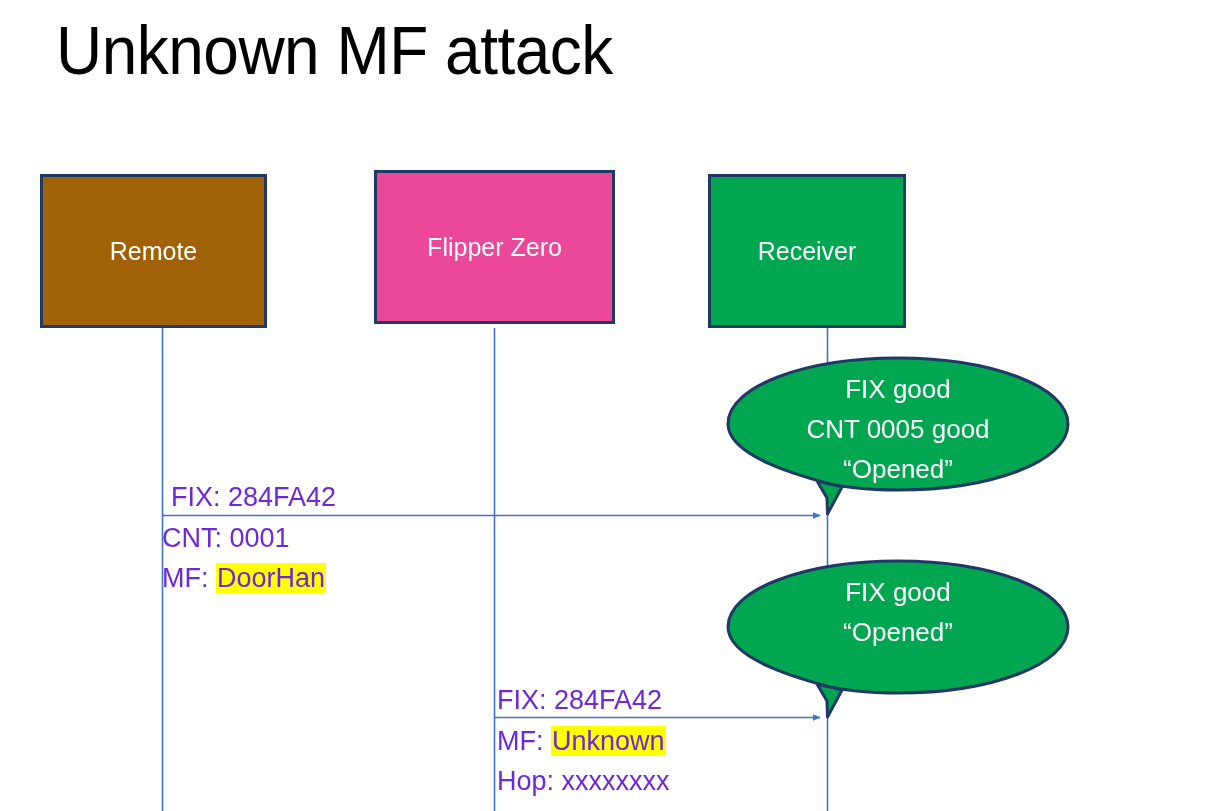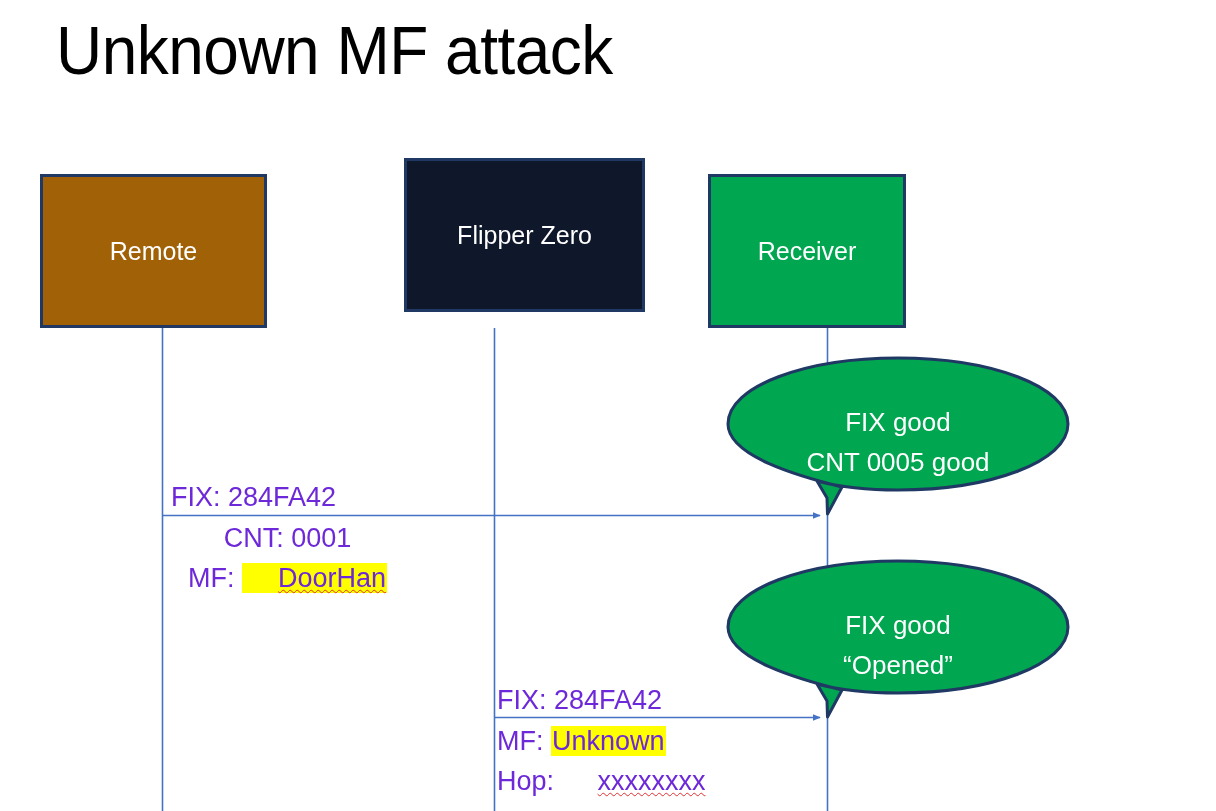--- a/index.html
+++ b/index.html
@@ -59,23 +59,22 @@
     font-size: 25px;
     font-weight: 400;
     line-height: 30px;
     text-align: center;
   }
   #actor-remote {
     left: 40px;  top: 174px;  width: 227px;  height: 154px;
     background: #a16207;
   }
   #actor-flipper {
-    left: 374px; top: 158px;  width: 241px;  height: 154px;
-    background: #0f172a;
-    margin-left: 30px;
+    left: 374px; top: 170px;  width: 241px;  height: 154px;
+    background: #ec4899;
   }
   #actor-receiver {
     left: 708px; top: 174px;  width: 198px;  height: 154px;
     background: #00A650;
   }
 
   
   .bubble {
     position: absolute;
   }
@@ -87,52 +86,49 @@
   .bubble-text {
     position: absolute;
     left: 0;
     width: 100%;
     text-align: center;
     color: #ffffff;
     font-size: 26px;
     line-height: 40px;
     font-weight: 400;
     pointer-events: none;
-    margin-top: 33px;
   }
   #bubble-1 { left: 722px; top: 352px; width: 352px; height: 168px; }
   #bubble-1 .bubble-text { top: 17px; }
   #bubble-2 { left: 722px; top: 555px; width: 352px; height: 168px; }
   #bubble-2 .bubble-text { top: 17px; }
 
   
   .msg-label {
     position: absolute;
     color: #6d28d9;
     font-size: 27px;
     line-height: 40px;
     white-space: nowrap;
   }
   #msg-1-line1 { left: 171px; top: 477px; }
-  #msg-1-rest  { left: 188px; top: 518px; text-align: center; }
+  #msg-1-rest  { left: 162px; top: 518px; }
   #msg-2-line1 { left: 497px; top: 680px; }
   #msg-2-rest  { left: 497px; top: 721px; }
 
   .hl {
     background: #FFFF00;
     padding: 0 1px;
   }
   .sq {
     
-    text-decoration: underline;
     text-decoration-color: #E03030;
     text-decoration-style: wavy;
     text-decoration-thickness: 1px;
     text-underline-offset: 2px;
-    padding-left: 36px;
   }
 </style>
 </head>
 <body>
 
 <div id="slide">
 
   <div id="slide-title">Unknown MF attack</div>
 
   <svg id="wires" viewBox="0 0 1216 811" width="1216" height="811">

